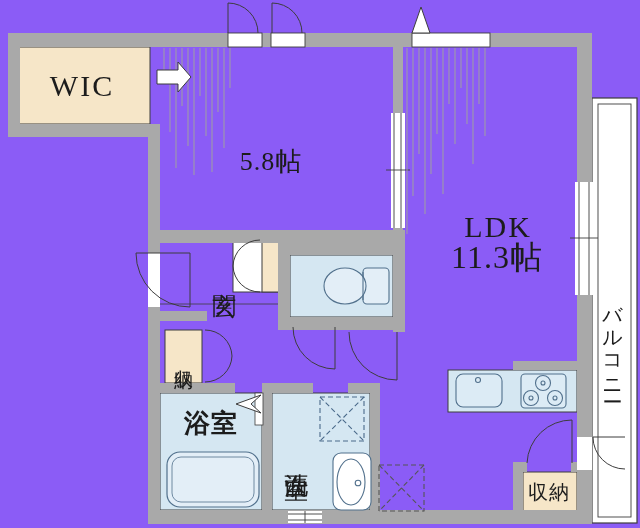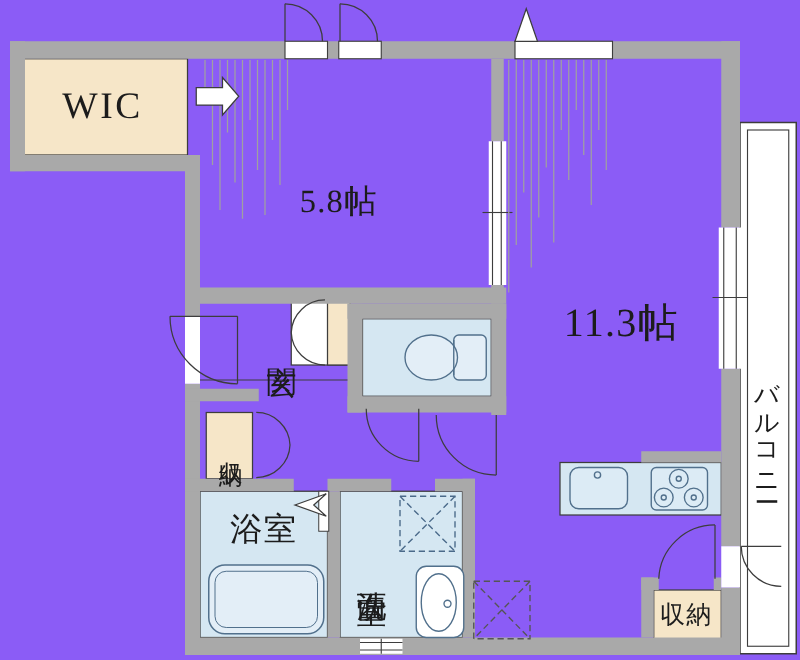--- a/index.html
+++ b/index.html
@@ -240,21 +240,22 @@
     <line x1="160" y1="304" x2="278" y2="304" stroke-width="0.8"></line>
   </g>
 
   <polygon points="157,70 178,70 178,62 191,77 178,92 178,84 157,84" fill="#ffffff" stroke="#3d3d3d" stroke-width="1"></polygon>
 
   <polygon points="236,404 261,395 251,404 261,413" fill="#ffffff" stroke="#3d3d3d" stroke-width="1"></polygon>
 </svg>
 
 <div class="lbl wic-l" style="left:82px;top:85px;">WIC</div>
 <div class="lbl room-l" style="left:271px;top:162px;">5.8帖</div>
+<div class="lbl ldk-l" style="left:498px;top:226px;">LDK</div>
 <div class="lbl ldk-s" style="left:497px;top:258px;">11.3帖</div>
 <div class="lbl vert balc-l" style="left:613px;top:343px;">バルコニー</div>
 <div class="lbl vert genkan-l" style="left:224px;top:276px;">玄関</div>
 <div class="lbl vert sto-l" style="left:183px;top:356px;">収納</div>
-<div class="lbl bath-l" style="left:211px;top:424px;">浴室</div>
+<div class="lbl bath-l" style="left:211px;top:424px;font-weight:bold;">浴室</div>
 <div class="lbl vert wash-l" style="left:296px;top:457px;">洗面室</div>
 <div class="lbl stobr-l" style="left:549px;top:492px;">収納</div>
 
 </div>
 
 </body></html>

